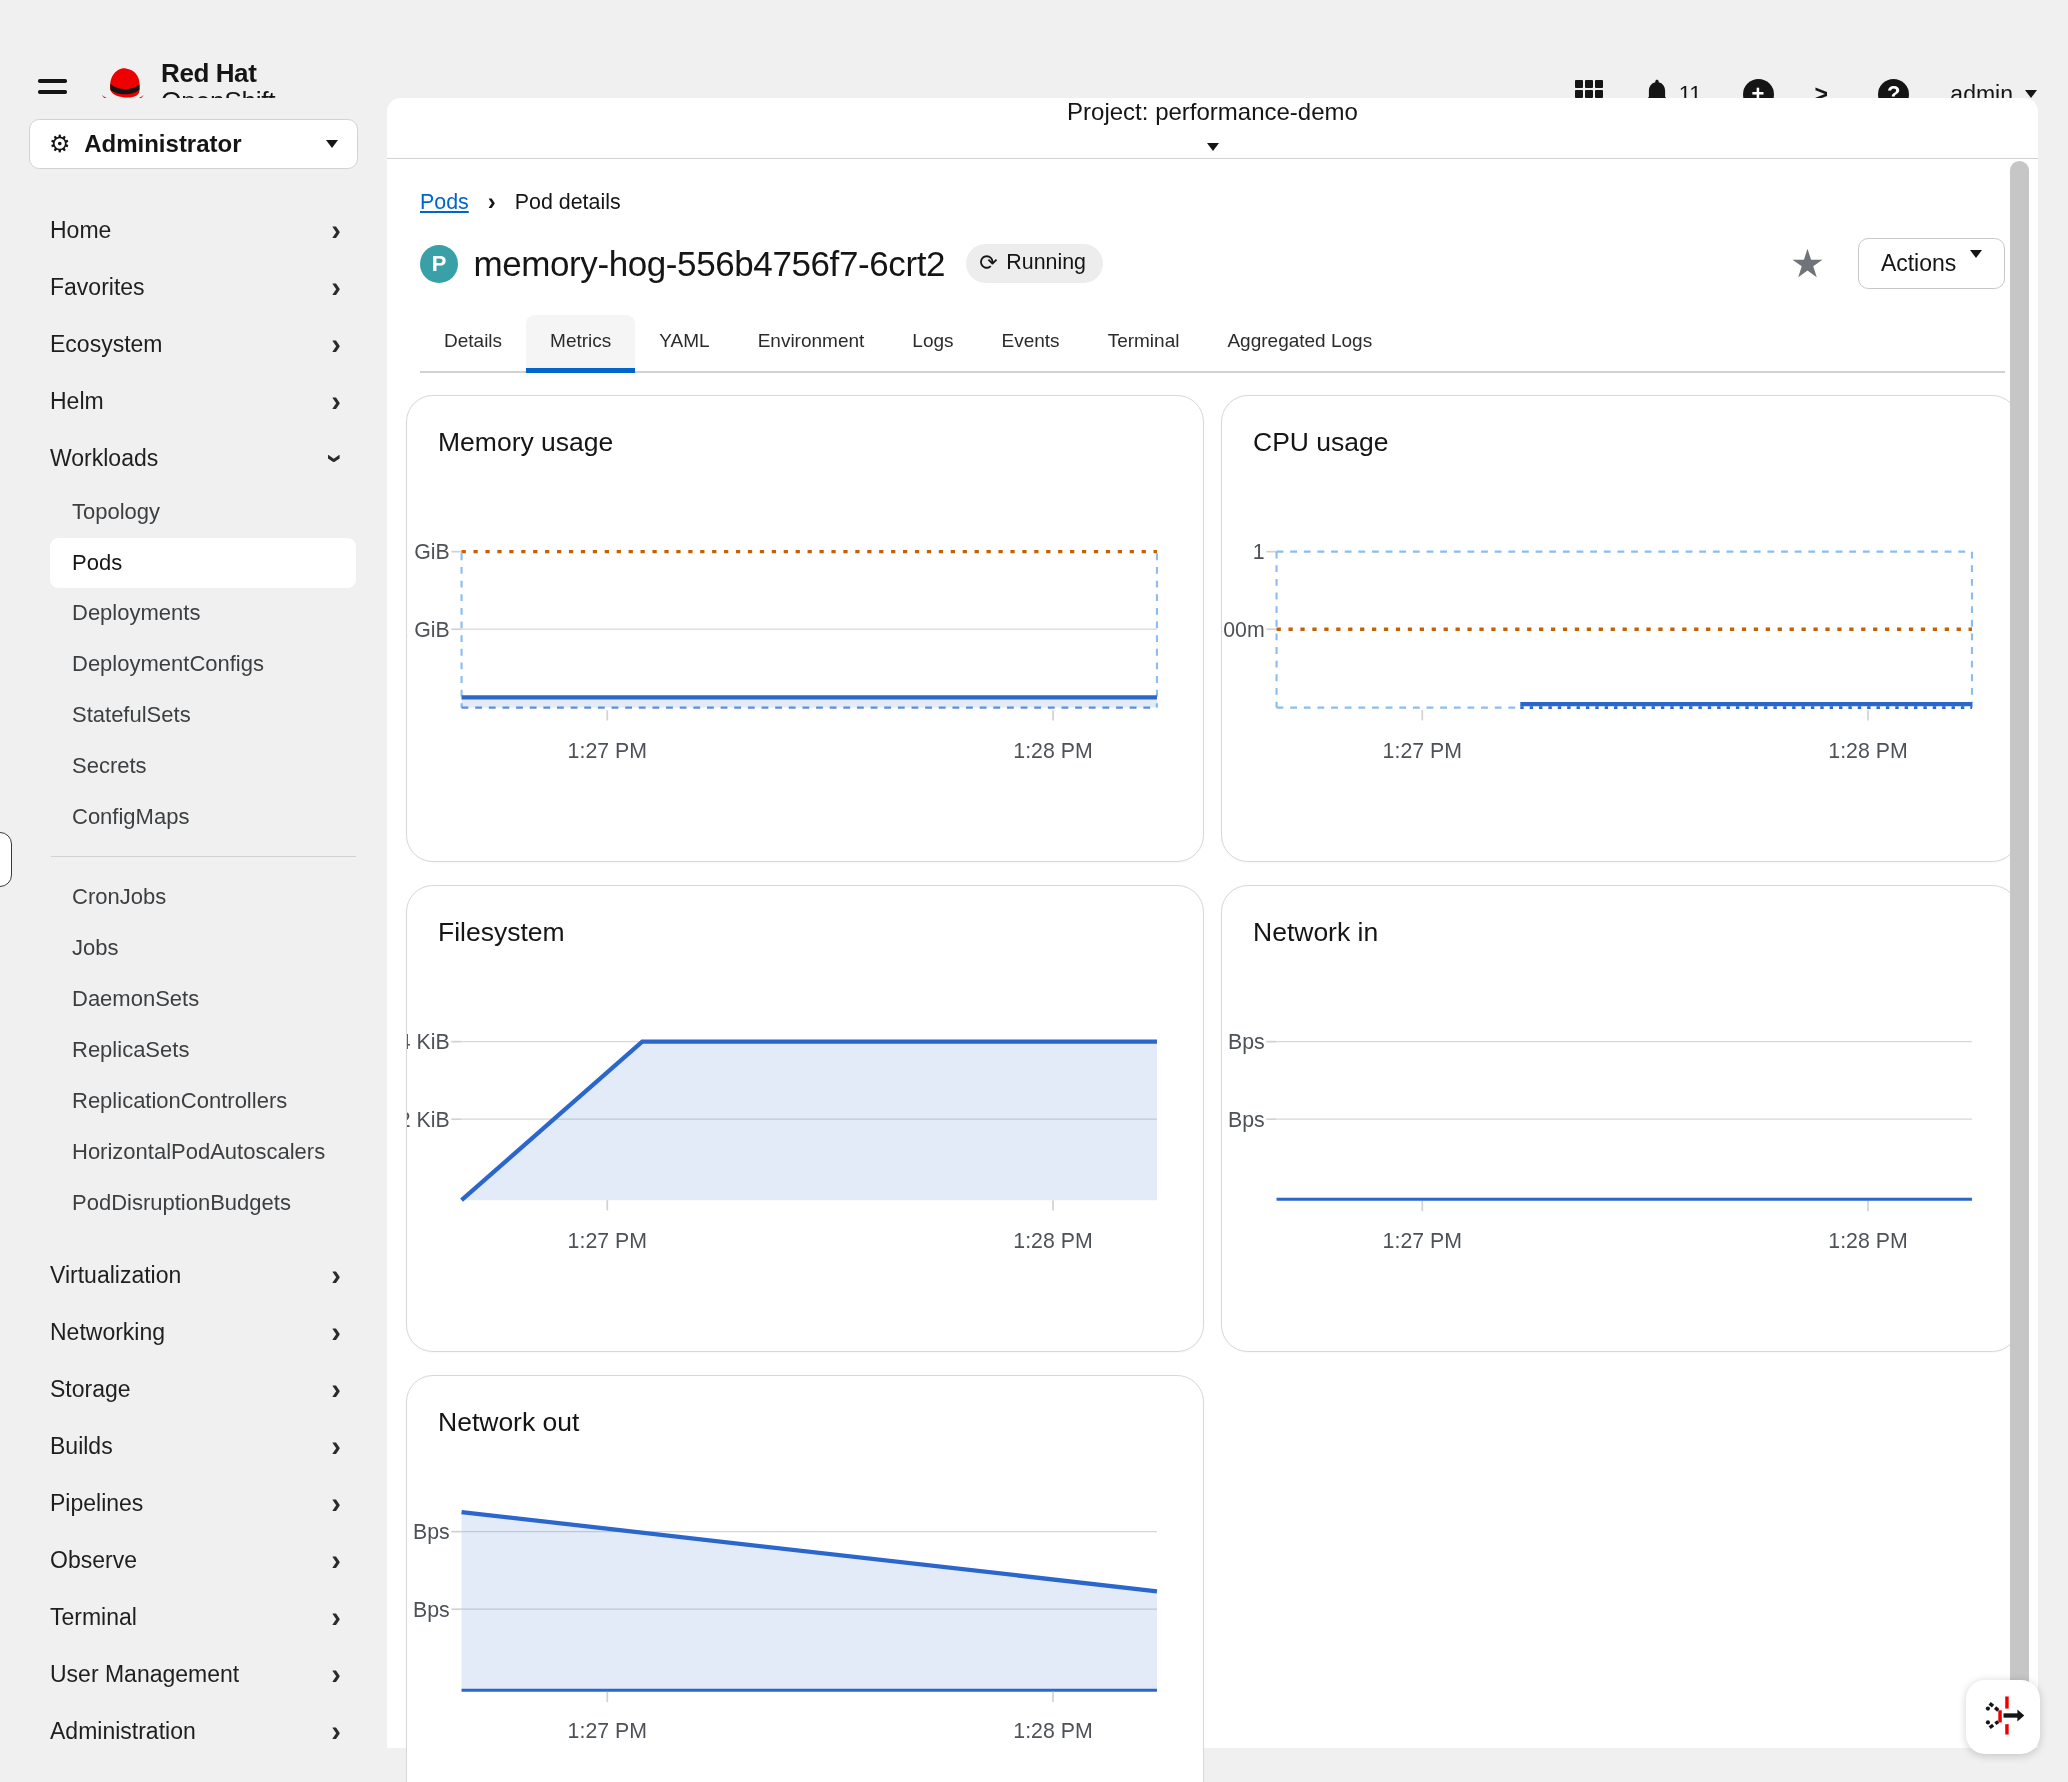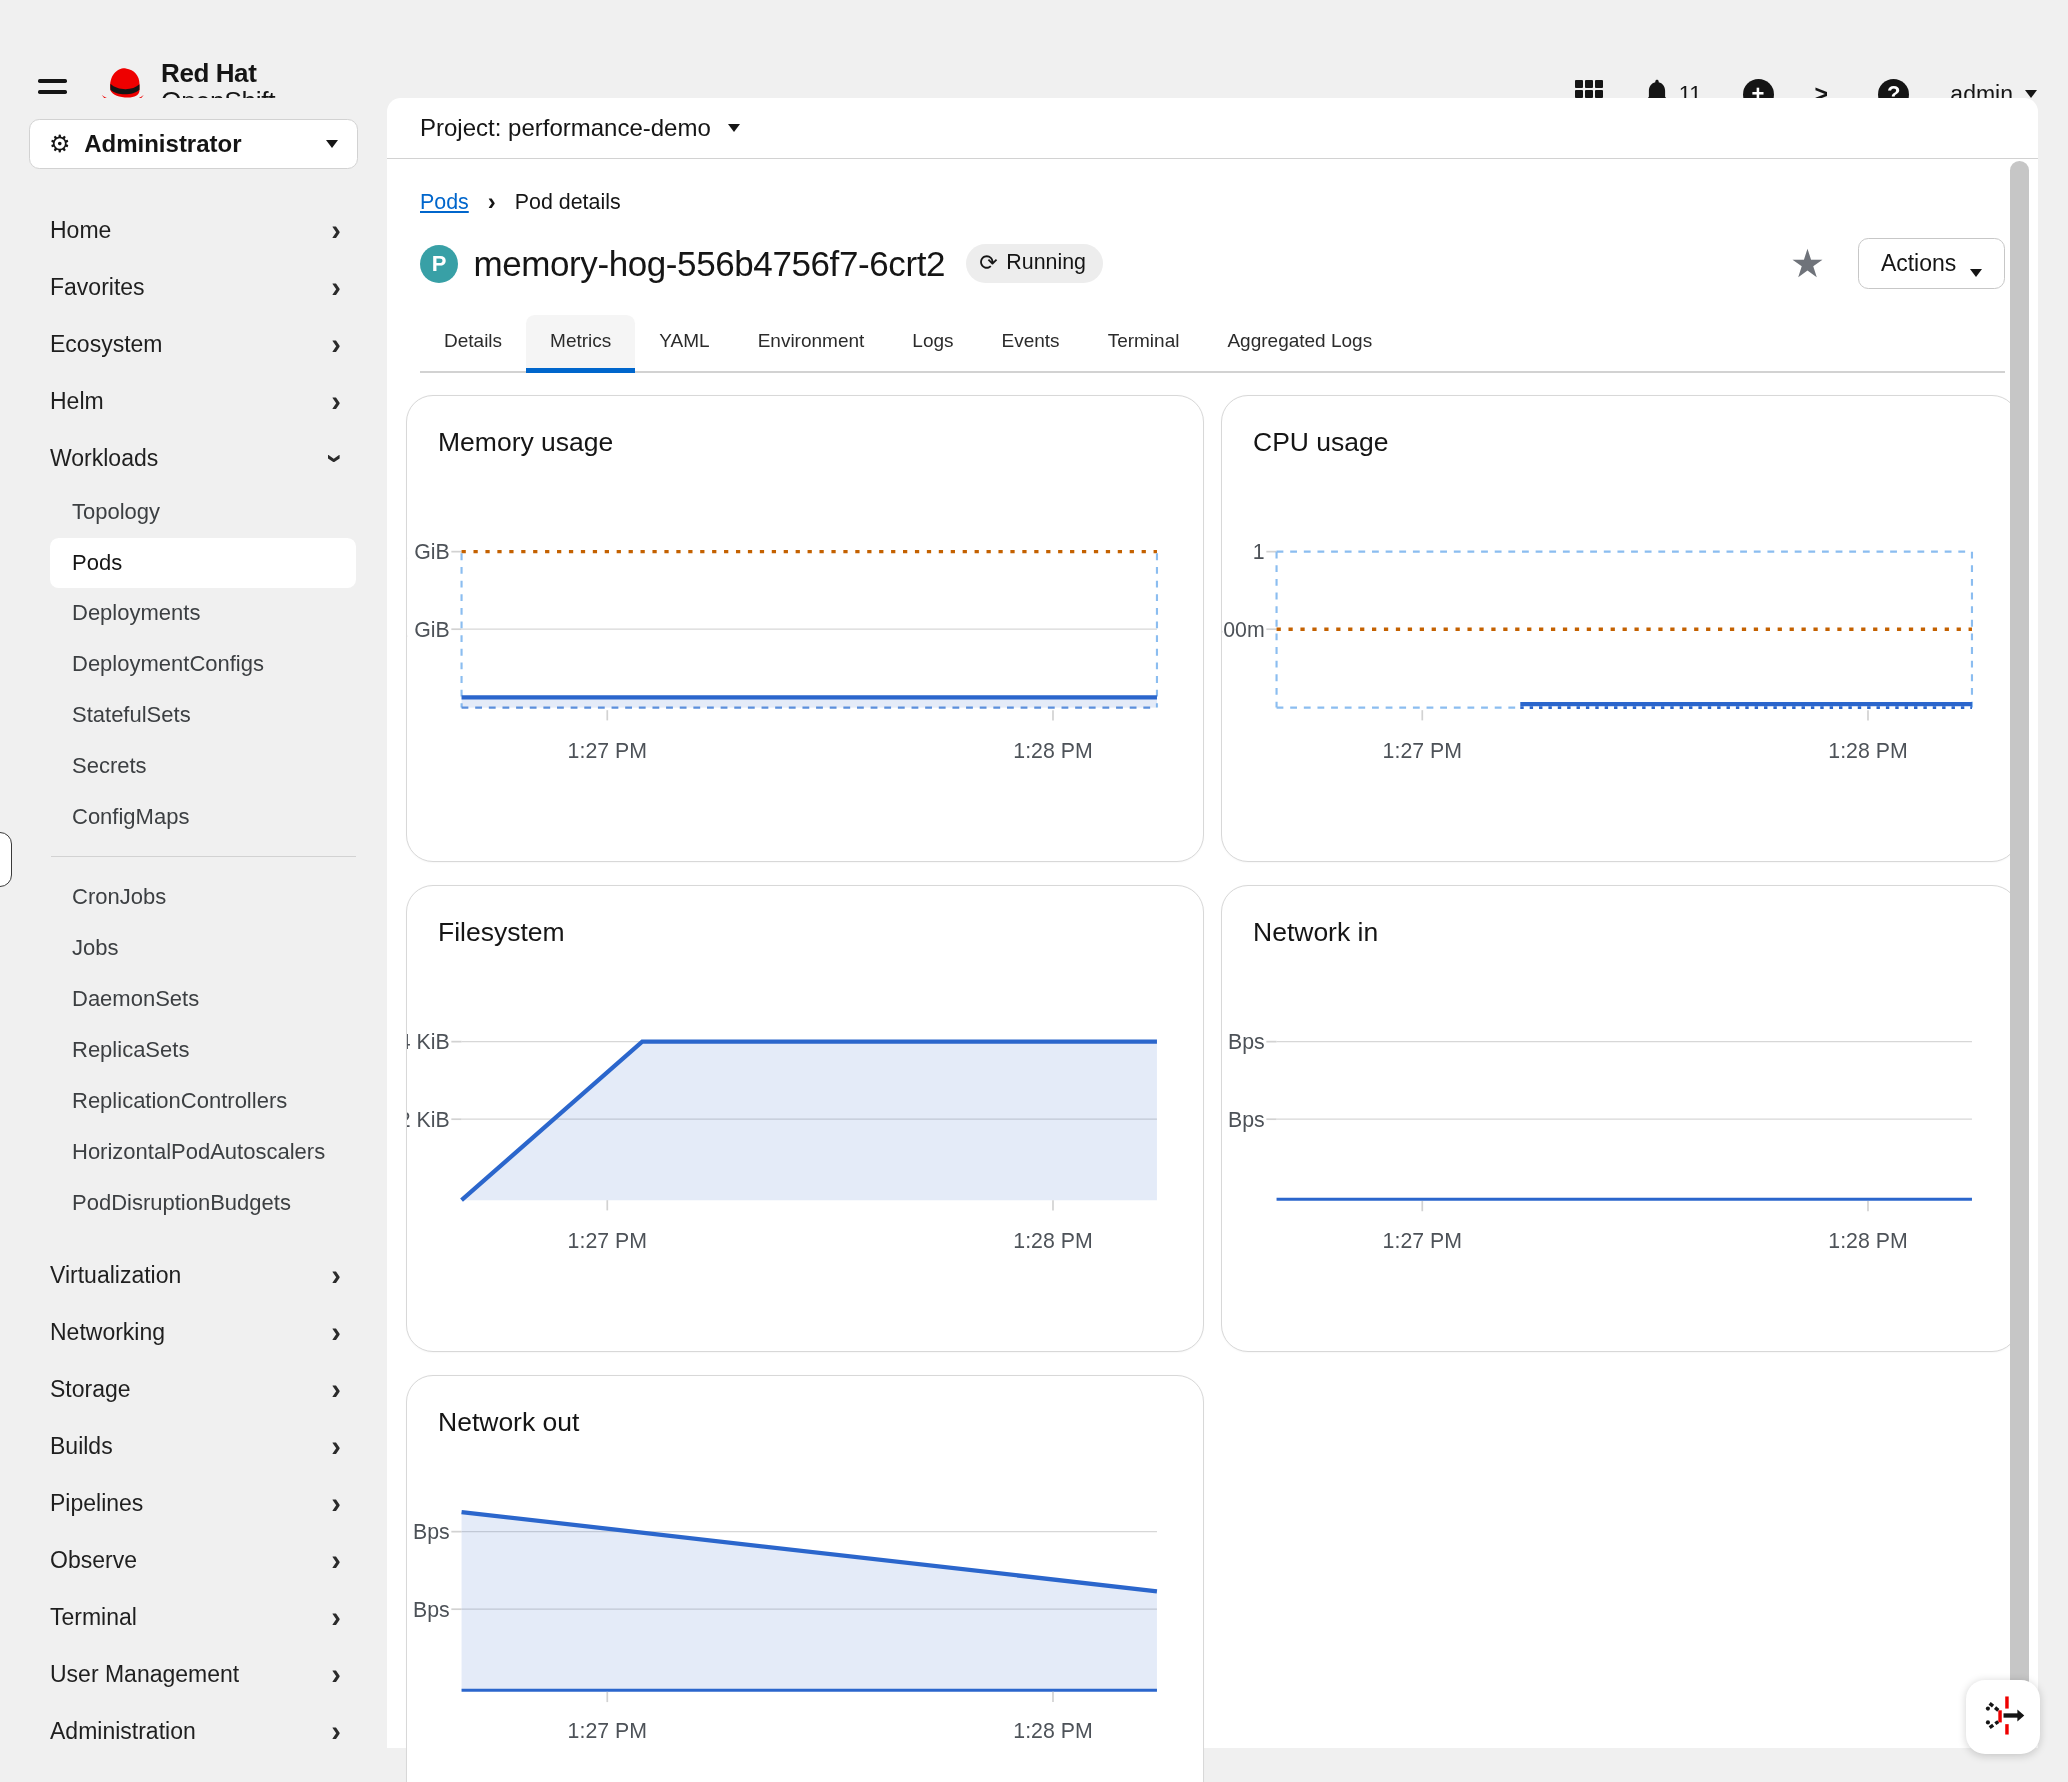--- a/index.html
+++ b/index.html
@@ -34,33 +34,33 @@
   .nav-item .lbl { flex:1; }
   .chev { font-size:29px; font-weight:700; color:#2b2b2b; line-height:1; }
   .chev.down { display:inline-block; transform:rotate(90deg); }
   .sub-item { height:51px; display:flex; align-items:center; padding-left:72px; font-size:22px; color:#3c3f42; cursor:pointer; }
   .sub-item.selected { background:#fff; border-radius:8.6px; margin:0 31px 0 50px; padding-left:22px; color:#151515; height:50px; }
   .nav-divider { height:1.3px; background:#d2d2d2; margin:13.7px 31px 13.7px 51px; }
   .drawer-handle { position:absolute; left:-10.3px; top:832px; width:22px; height:55px; background:#fff; border:1.7px solid #3a3a3a; border-radius:0 12px 12px 0; }
 
   
   .content { position:absolute; left:387px; top:98px; width:1651px; height:1650px; background:#fff; border-radius:13.7px 13.7px 0 0; }
-  .projectbar { height:61px; border-bottom:1.3px solid #d2d2d2; display:flex; align-items:center; padding:0 33px; gap:17px; }
+  .projectbar { height:61px; border-bottom:1.3px solid #d2d2d2; display:flex; align-items:center; padding:0 33px; gap:17px;flex-direction:column; }
   .projectbar .ptext { font-size:24px; }
   .breadcrumb { display:flex; align-items:center; gap:19px; padding:29px 33px 0 33px; font-size:21.4px; }
   .breadcrumb a { color:#0066cc; text-decoration:underline; cursor:pointer; }
   .crumb-sep { font-size:24px; font-weight:700; color:#151515; }
   .title-row { display:flex; align-items:center; padding:22px 33px 0 33px; gap:15.4px; }
   .pod-badge { width:38px; height:38px; border-radius:50%; background:#38a0a6; color:#fff; font-size:22px; font-weight:700; display:flex; align-items:center; justify-content:center; flex:none; }
   .pod-title { font-size:35px; font-weight:500; letter-spacing:-0.4px; }
   .status-pill { margin-left:5.1px; background:#ededed; border-radius:20.5px; padding:6px 17px 7.7px 13.7px; display:flex; align-items:center; gap:8.6px; font-size:21.4px; color:#151515; }
   .sync-glyph { font-size:22px; line-height:1; }
   .title-actions { margin-left:auto; display:flex; align-items:center; gap:33px; }
   .star { font-size:39px; color:#6f737a; cursor:pointer; line-height:1; }
-  .actions-btn { border:1.3px solid #c7c7c7; border-radius:10.3px; background:#fff; padding:11px 22px; font-size:23px; display:flex; align-items:flex-end; gap:13.7px; cursor:pointer; color:#151515; }
+  .actions-btn { border:1.3px solid #c7c7c7; border-radius:10.3px; background:#fff; padding:11px 22px; font-size:23px; display:flex; align-items:flex-start; gap:13.7px; cursor:pointer; color:#151515; }
 
   
   .tabs-wrap { position:relative; margin-top:26px; padding:0 33px; }
   .tabs { display:flex; }
   .tab { padding:15.4px 24px 19px 24px; font-size:19px; color:#2b2b2b; cursor:pointer; position:relative; border-radius:8.6px 8.6px 0 0; }
   .tab.active { background:#f5f5f5; }
   .tab.active::after { content:""; position:absolute; left:0; right:0; bottom:-1.7px; height:5.1px; background:#0066cc; }
   .tabs-underline { height:1.7px; background:#d2d2d2; margin:0 0; }
 
   

